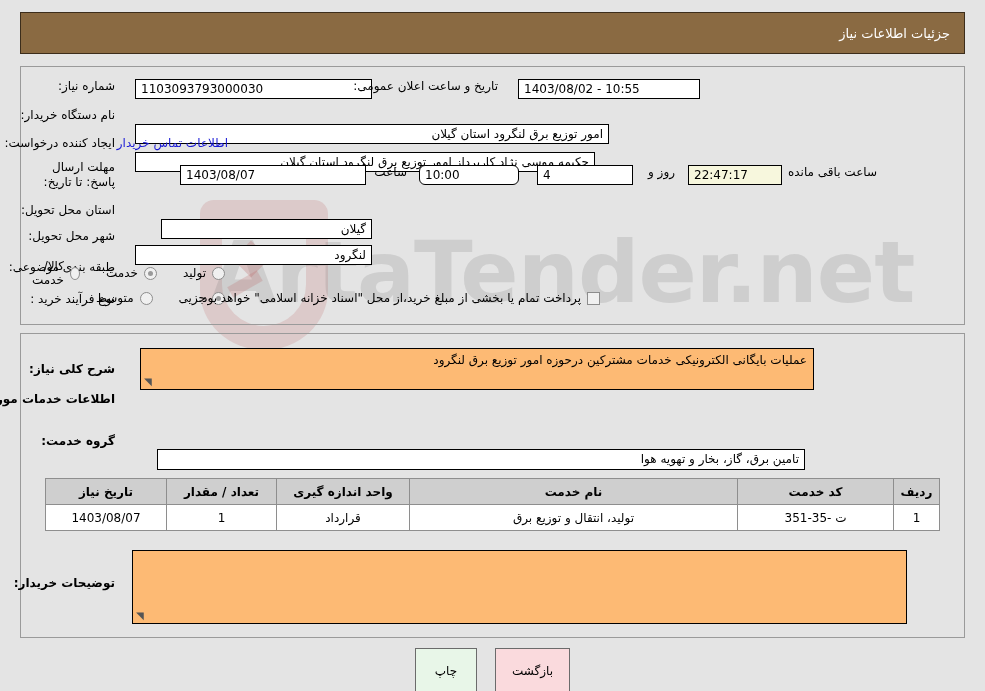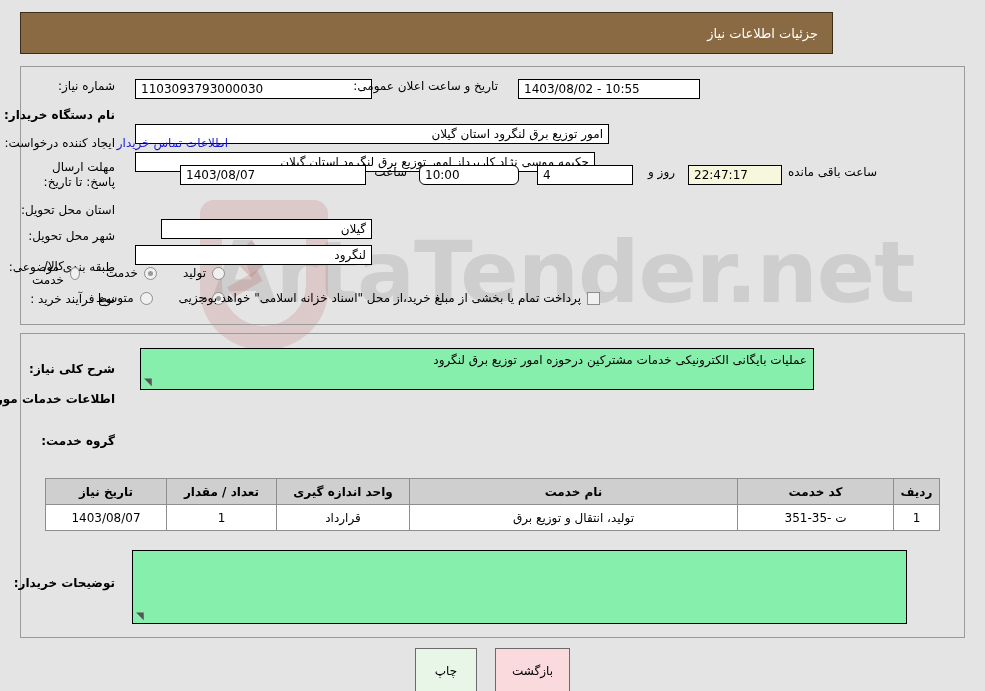--- a/index.html
+++ b/index.html
@@ -76,21 +76,21 @@
     width: 34px; height: 12px;
     background: rgba(190,110,110,0.26);
     transform: rotate(-30deg);
     z-index: 2;
   }
 
   
   .titlebar {
     position: absolute;
     left: 20px; top: 12px;
-    width: 813px; height: 42px;
+    width: 945px; height: 42px;
     background: #8a6a42;
     border: 1px solid #3c2d1b;
     color: #ffffff;
     display: flex;
     align-items: center;
     justify-content: flex-start;
     padding: 0 14px;
     font-size: 13px;
     z-index: 3;
   }
@@ -170,21 +170,21 @@
   .opt {
     display: inline-flex;
     align-items: center;
     gap: 6px;
     font-size: 12px;
     margin-left: 26px;
   }
 
   
   .tbox {
-    background: #86efac;
+    background: #fdba74;
     border: 1px solid #000;
     position: relative;
     font-size: 12px;
     padding: 4px 6px;
     text-align: right;
     overflow: hidden;
   }
   .tbox .grip {
     position: absolute;
     left: 3px; bottom: 2px;
@@ -269,21 +269,21 @@
   <div class="row" style="right:613px; top:79px;">
     <span class="fld" style="width:237px;">1103093793000030</span>
   </div>
   <div class="row" style="right:487px; top:79px;">
     <span class="lbl">تاریخ و ساعت اعلان عمومی:</span>
   </div>
   <div class="row" style="right:285px; top:79px;">
     <span class="fld" style="width:182px;">10:55 - 1403/08/02</span>
   </div>
 
-  <div class="row" style="right:870px; top:108px;font-weight:bold;">
+  <div class="row" style="right:870px; top:108px;">
     <span class="lbl">نام دستگاه خریدار:</span>
   </div>
   <div class="row" style="right:376px; top:108px;">
     <span class="fld rt" style="width:474px;">امور توزیع برق لنگرود استان گیلان</span>
   </div>
 
   <div class="row" style="right:870px; top:136px;">
     <span class="lbl">ایجاد کننده درخواست:</span>
   </div>
   <div class="row" style="right:390px; top:136px;">
@@ -379,20 +379,23 @@
     <span>عملیات بایگانی الکترونیکی خدمات مشترکین  درحوزه امور توزیع برق لنگرود</span>
     <span class="grip">◤</span>
   </div>
 
   <div class="row" style="right:870px; top:392px;">
     <span class="lbl lbl-bold">اطلاعات خدمات مورد نیاز</span>
   </div>
 
   <div class="row" style="right:870px; top:434px;">
     <span class="lbl lbl-bold">گروه خدمت:</span>
+  </div>
+  <div class="row" style="right:180px; top:433px;">
+    <span class="fld rt" style="width:648px; height:21px; line-height:19px;">تامین برق، گاز، بخار و تهویه هوا</span>
   </div>
 
   <table class="tbl">
     <thead>
       <tr>
         <th style="width:46px;">ردیف</th>
         <th style="width:156px;">کد خدمت</th>
         <th>نام خدمت</th>
         <th style="width:133px;">واحد اندازه گیری</th>
         <th style="width:110px;">تعداد / مقدار</th>

